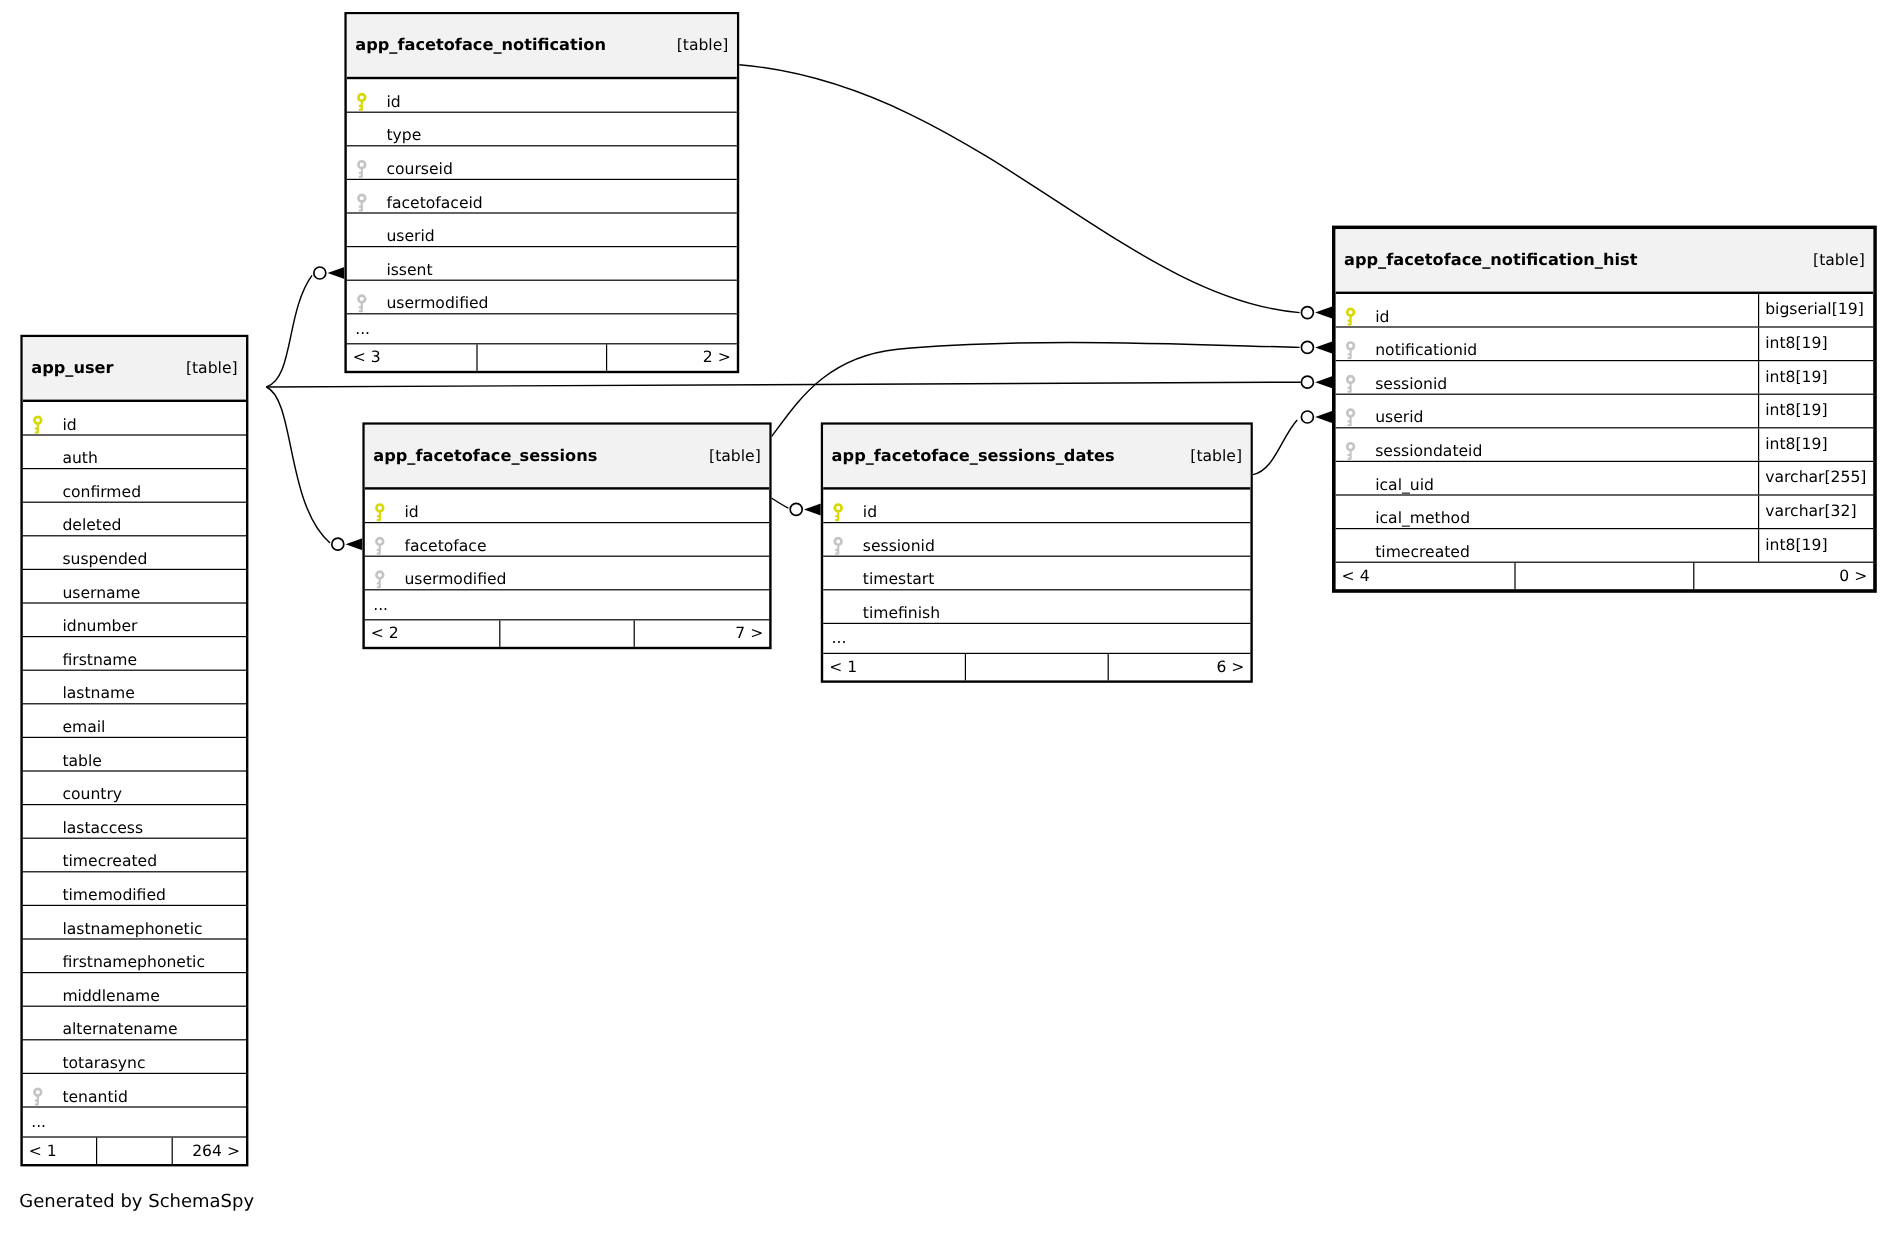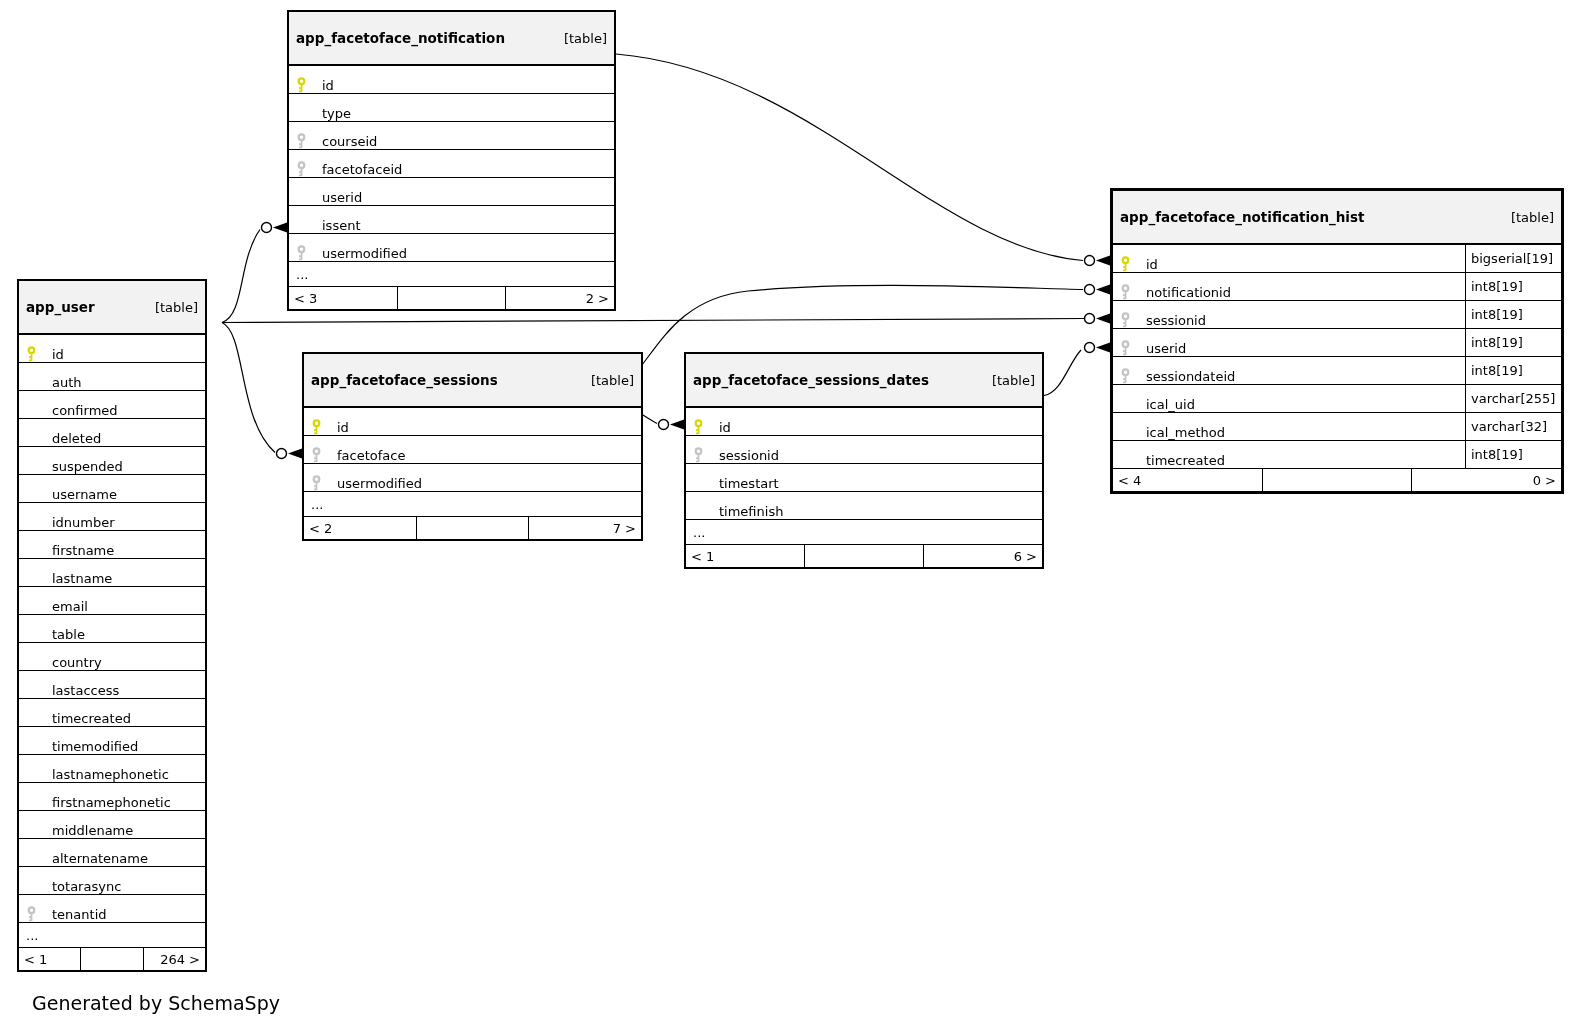--- a/index.html
+++ b/index.html
@@ -67,22 +67,22 @@
   .tn-footer { display:flex; height:22px; }
   .f-cell {
     flex:1 1 0;
     display:flex; align-items:center;
     padding:0 5px;
     border-right:1px solid #000;
     box-sizing:border-box;
   }
   .f-cell:last-child { border-right:none; justify-content:flex-end; }
   .generated-note {
-    position:absolute; left:32px; top:992px;
-    font-size:19px; z-index:1;
+    position:absolute; left:16px; top:992px;
+    font-size:15px; z-index:1;
   }
   .wire { fill:none; stroke:#000; stroke-width:1.2px; }
   .wire-dot { fill:#fff; stroke:#000; stroke-width:1.4px; }
   .wire-arrow { fill:#000; stroke:none; }
 </style>
 </head>
 <body>
 
 <svg id="wires" viewBox="0 0 1581 1029">
 

